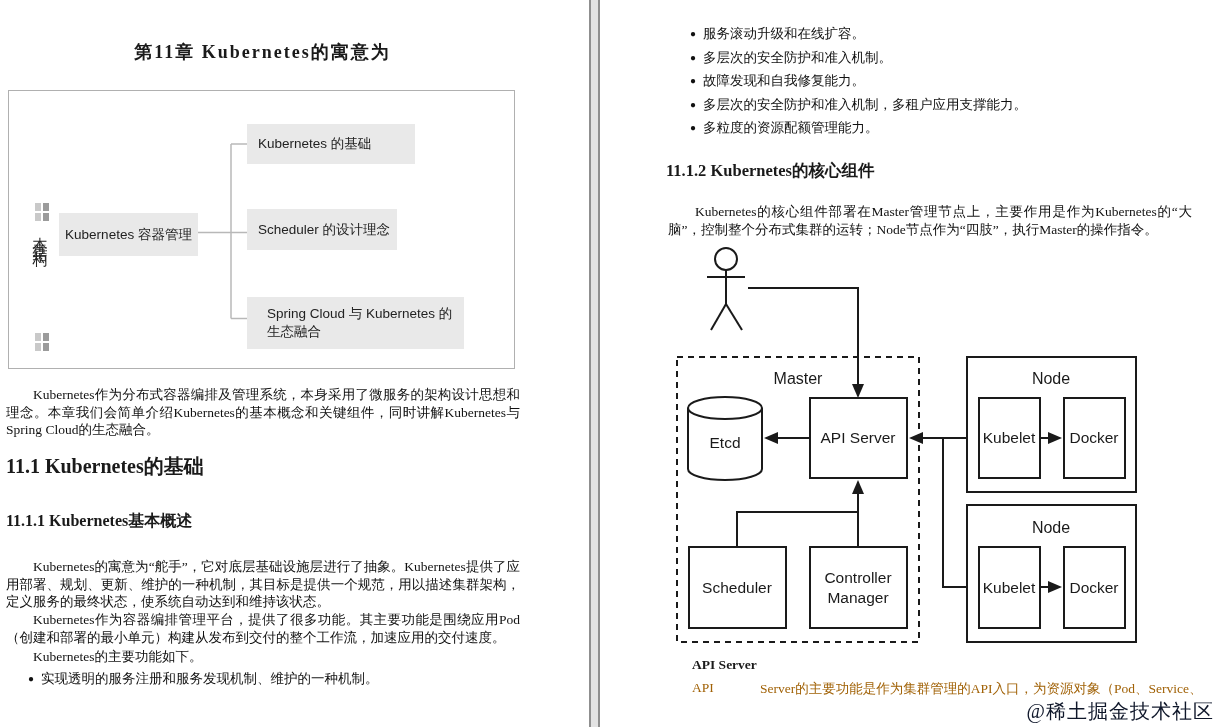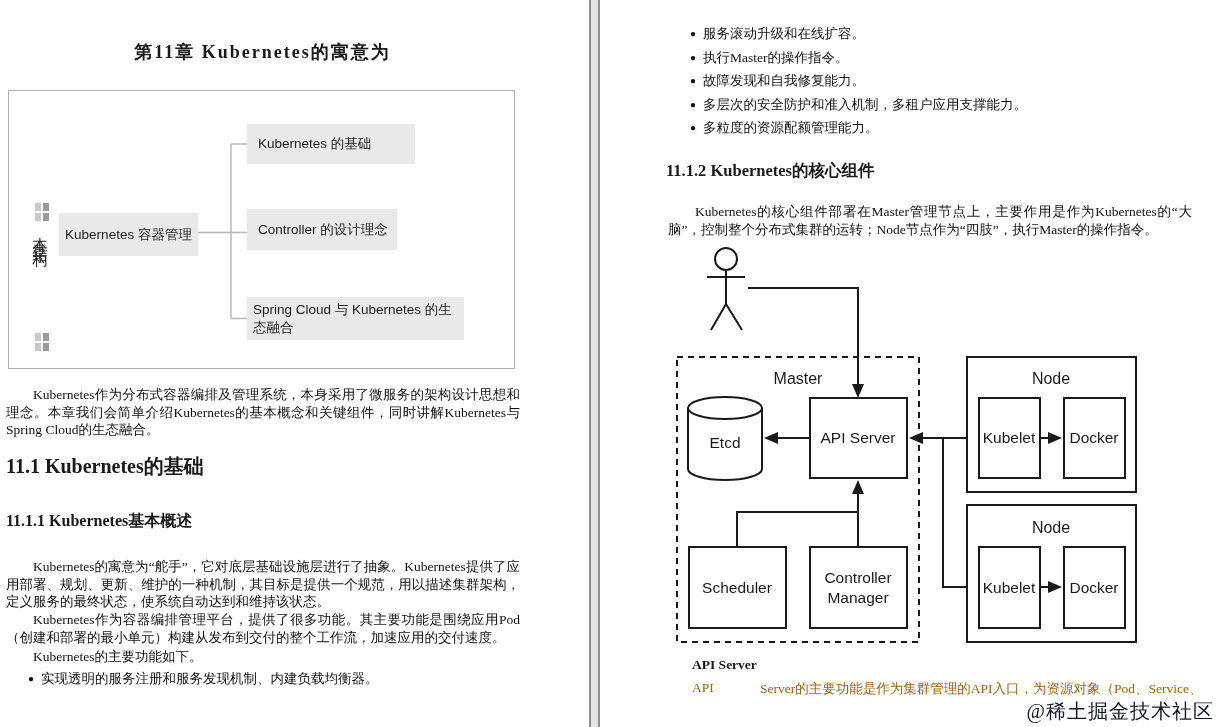--- a/index.html
+++ b/index.html
@@ -27,21 +27,21 @@
   }
   .fig-svg{position:absolute;left:0;top:0;pointer-events:none;}
   .map-node{
     position:absolute;background:#e9e9e9;
     font-family:"Liberation Sans","DejaVu Sans",sans-serif;
     font-size:13.5px;color:#222;display:flex;align-items:center;box-sizing:border-box;
   }
   .map-root{left:50px;top:122px;width:139px;height:43px;justify-content:center;text-align:left;}
   .map-b1{left:238px;top:33px;width:168px;height:40px;padding-left:11px;}
   .map-b2{left:238px;top:118px;width:150px;height:41px;padding-left:11px;}
-  .map-b3{left:238px;top:206px;width:217px;height:43px;padding-left:6px;}
+  .map-b3{left:238px;top:206px;width:217px;height:52px;padding-left:20px;}
   .side-label{
     position:absolute;left:21px;top:134px;height:104px;
     writing-mode:vertical-rl;text-orientation:upright;
     font-size:15px;letter-spacing:5px;color:#222;
     font-family:"Liberation Sans","DejaVu Sans",sans-serif;
   }
   .sq-grid{position:absolute;display:grid;grid-template-columns:6px 6px;grid-auto-rows:8px;gap:2px;}
   .sq-top{left:26px;top:112px;}
   .sq-bottom{left:26px;top:242px;}
   .sq{width:6px;height:8px;}
@@ -104,54 +104,54 @@
       <div class="side-label">本章结构</div>
       <div class="sq-grid sq-bottom">
         <div class="sq l"></div>
           <div class="sq d"></div>
           <div class="sq l"></div>
           <div class="sq d"></div>
       </div>
 
       <div class="map-node map-root">Kubernetes 容器管理</div>
       <div class="map-node map-b1">Kubernetes 的基础</div>
-      <div class="map-node map-b2">Controller 的设计理念</div>
+      <div class="map-node map-b2">Scheduler 的设计理念</div>
       <div class="map-node map-b3">Spring Cloud 与 Kubernetes 的生态融合</div>
     </div>
 
     <div class="para indent" style="top:386px;">Kubernetes作为分布式容器编排及管理系统，本身采用了微服务的架构设计思想和理念。本章我们会简单介绍Kubernetes的基本概念和关键组件，同时讲解Kubernetes与Spring Cloud的生态融合。</div>
 
     <div class="h2" style="top:453px;">11.1 Kubernetes的基础</div>
 
     <div class="h3" style="top:511px;">11.1.1 Kubernetes基本概述</div>
 
     <div class="para indent" style="top:558px;">Kubernetes的寓意为“舵手”，它对底层基础设施层进行了抽象。Kubernetes提供了应用部署、规划、更新、维护的一种机制，其目标是提供一个规范，用以描述集群架构，定义服务的最终状态，使系统自动达到和维持该状态。</div>
 
     <div class="para indent" style="top:611px;">Kubernetes作为容器编排管理平台，提供了很多功能。其主要功能是围绕应用Pod（创建和部署的最小单元）构建从发布到交付的整个工作流，加速应用的交付速度。</div>
 
     <div class="para indent" style="top:648px;">Kubernetes的主要功能如下。</div>
 
     <div class="bullet-line" style="left:28px;top:670px;width:492px;">
       <span class="mk">●</span>
-      <span>实现透明的服务注册和服务发现机制、内建负载均衡器。</span>
+      <span>实现透明的服务注册和服务发现机制、维护的一种机制。</span>
     </div>
   </div>
 
   <div id="page-divider"></div>
 
   <div id="page-right" class="page">
 
     <div class="r-bullets">
       <div class="bl">
         <span class="mk">●</span>
         <span>服务滚动升级和在线扩容。</span>
       </div>
       <div class="bl">
         <span class="mk">●</span>
-        <span>执行Master的操作指令。</span>
+        <span>多层次的安全防护和准入机制。</span>
       </div>
       <div class="bl">
         <span class="mk">●</span>
         <span>故障发现和自我修复能力。</span>
       </div>
       <div class="bl">
         <span class="mk">●</span>
         <span>多层次的安全防护和准入机制，多租户应用支撑能力。</span>
       </div>
       <div class="bl">

